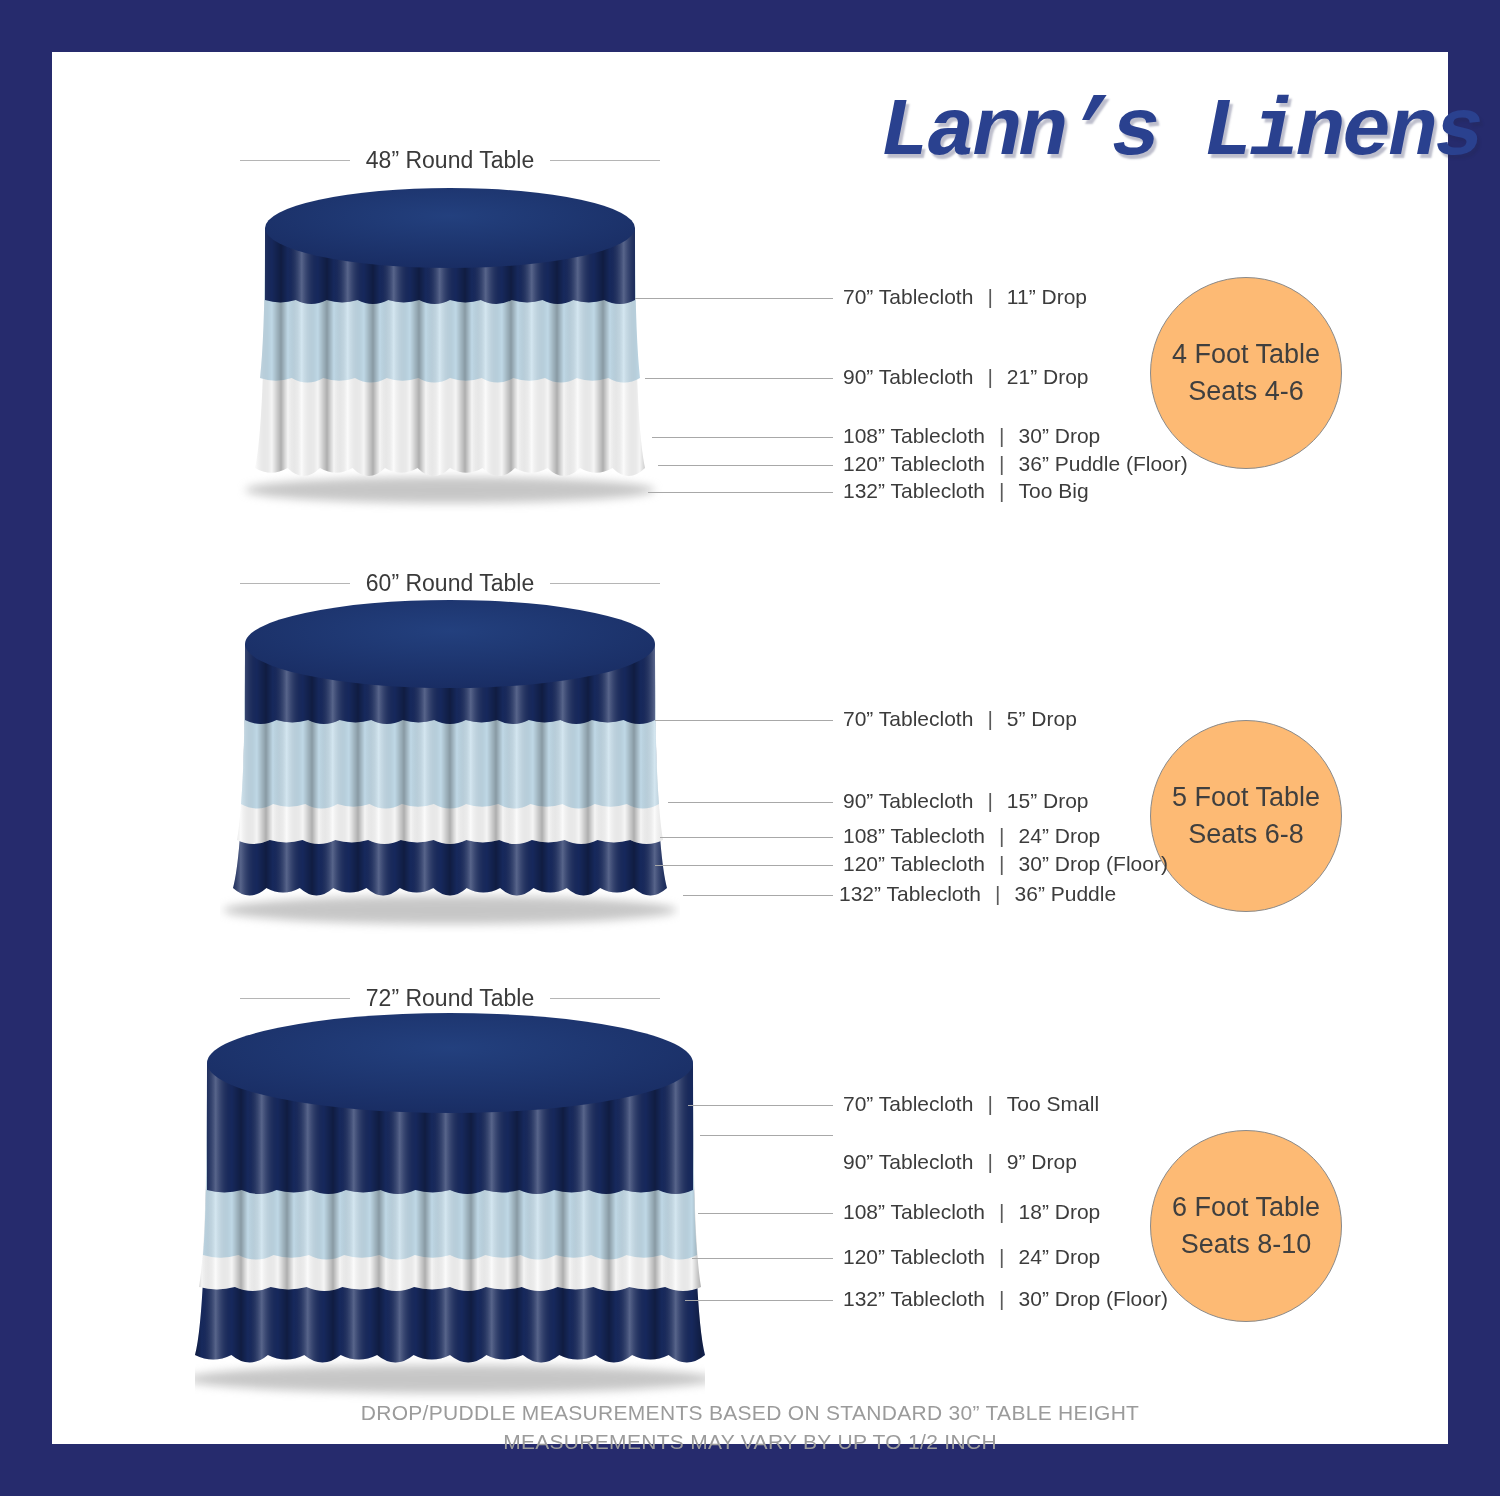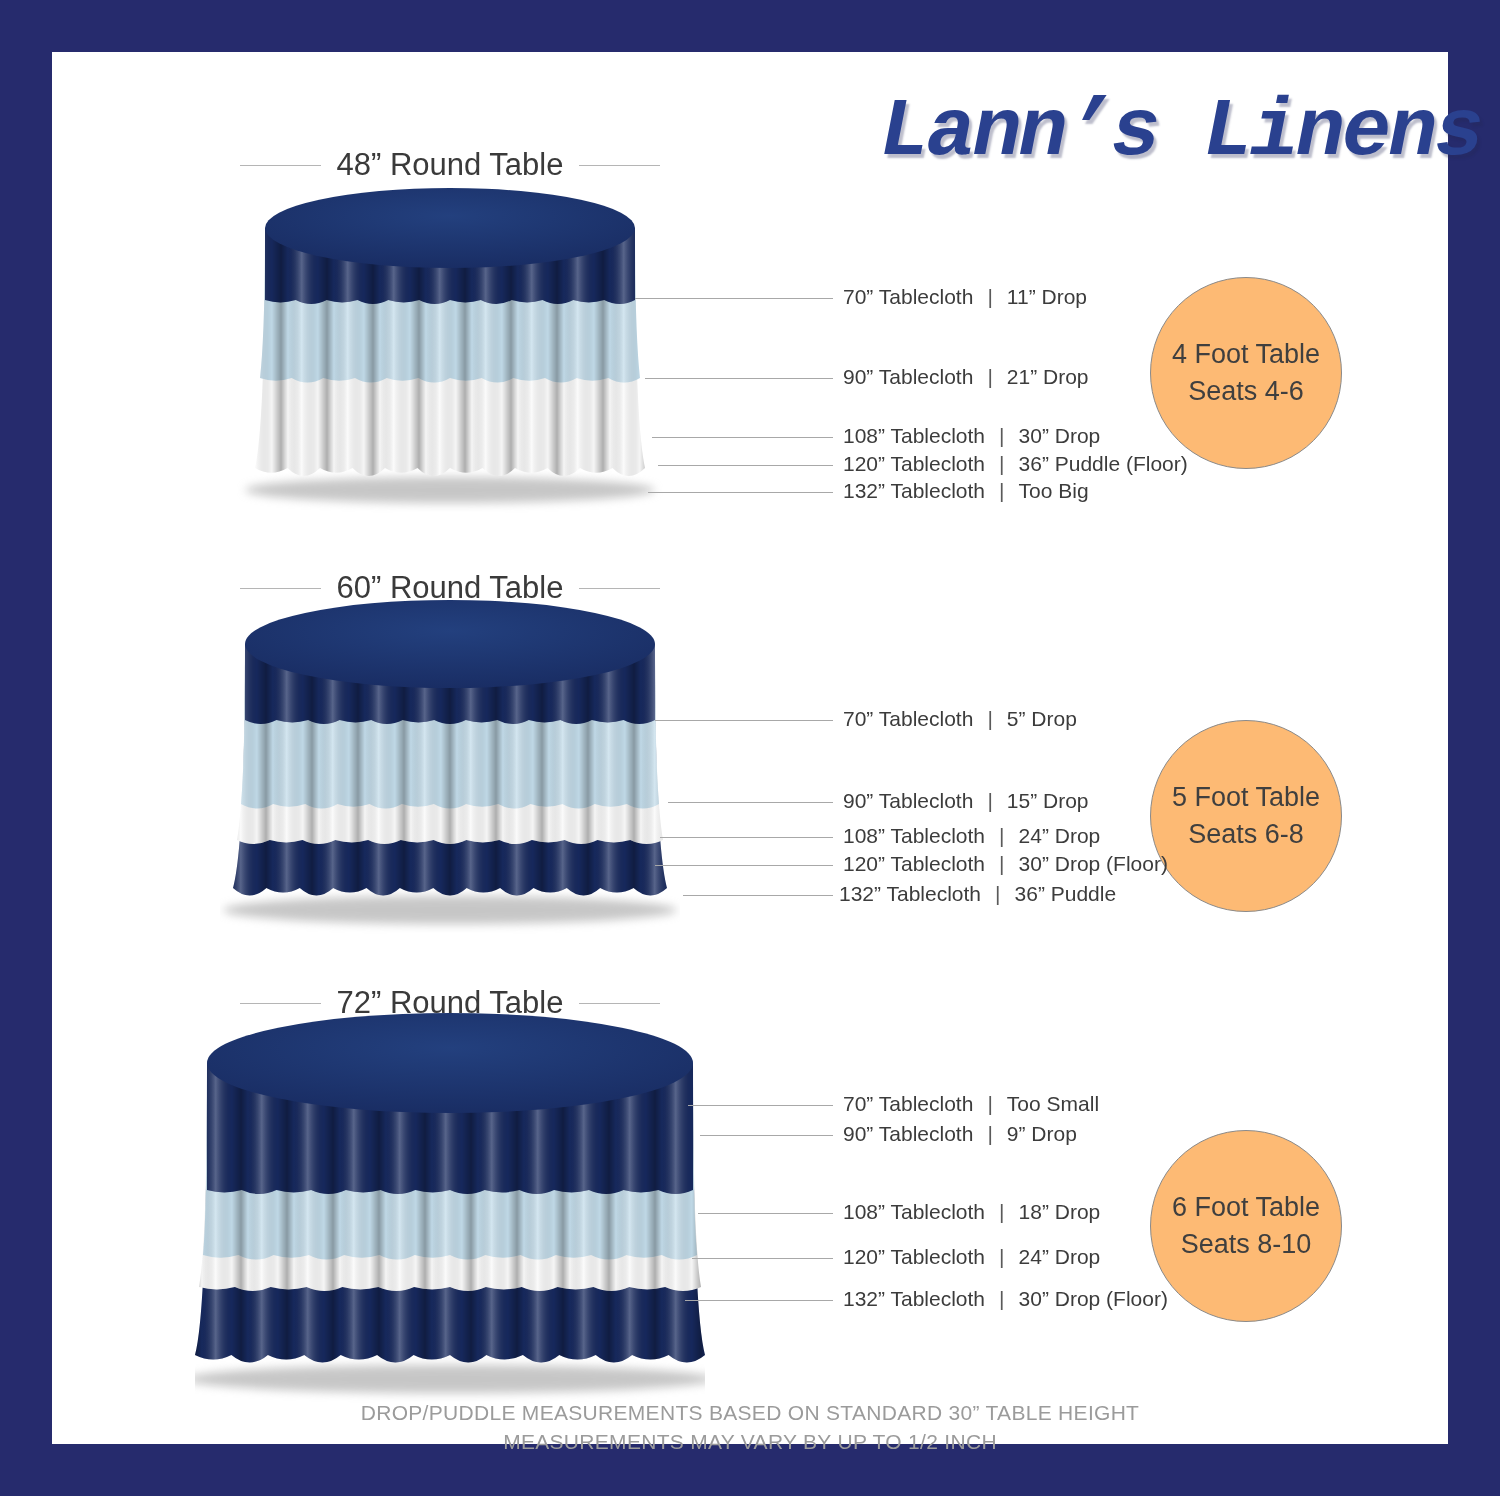--- a/index.html
+++ b/index.html
@@ -10,21 +10,21 @@
   }
   #inner{position:absolute;left:52px;top:52px;right:52px;bottom:52px;background:#ffffff;}
   #brand{
     position:absolute;left:880px;top:86px;width:550px;text-align:center;white-space:nowrap;
     font-family:Liberation Mono, monospace;font-style:italic;font-weight:700;
     font-size:82px;letter-spacing:-3px;color:var(--logo-blue,#2a418f);
     text-shadow:3px 4px 2px rgba(35,40,85,0.30);
   }
   .ttl{position:absolute;left:240px;width:420px;display:flex;align-items:center;}
   .ttl .rule{flex:1;height:1px;background:#b5b5b5;}
-  .ttl .ttxt{margin:0 16px;font-size:31px;color:#3a3a3a;white-space:nowrap;}
+  .ttl .ttxt{margin:0 16px;font-size:23px;color:#3a3a3a;white-space:nowrap;}
   .circle{
     position:absolute;width:190px;height:190px;border:1px solid #8a8a8a;border-radius:50%;
     display:flex;flex-direction:column;justify-content:center;align-items:center;
     font-size:27px;color:#3f3f3f;line-height:37px;text-align:center;background:#fdba74;
   }
   .leader{position:absolute;height:1px;background:var(--line-gray,#a8a8a8);z-index:4;}
   .mlabel{position:absolute;font-size:21px;color:var(--text-dark,#3c3c3c);white-space:nowrap;z-index:4;}
   .mlabel .sep{margin:0 14px;color:#5a5a5a;}
   #footer{position:absolute;left:0;width:1500px;top:1398px;text-align:center;font-size:21px;line-height:29px;color:#9b9b9b;letter-spacing:.3px;}
   svg{display:block;}
@@ -177,20 +177,20 @@
       <path d="M 12 58 L 498 58 Q 498 237 506 282 Q 488.1 290.0 470.1 282 Q 452.2 286.8 434.3 282 Q 416.4 290.0 398.4 282 Q 380.5 286.8 362.6 282 Q 344.6 290.0 326.7 282 Q 308.8 286.8 290.9 282 Q 272.9 290.0 255.0 282 Q 237.1 286.8 219.1 282 Q 201.2 290.0 183.3 282 Q 165.4 286.8 147.4 282 Q 129.5 290.0 111.6 282 Q 93.6 286.8 75.7 282 Q 57.8 290.0 39.9 282 Q 21.9 286.8 4.0 282 Q 12 237 12 58 Z" fill="url(#folds2)"></path>
       <path d="M 12 58 L 498 58 Q 498 205 502 250 Q 484.4 259.0 466.7 250 Q 449.1 255.4 431.4 250 Q 413.8 259.0 396.1 250 Q 378.5 255.4 360.9 250 Q 343.2 259.0 325.6 250 Q 307.9 255.4 290.3 250 Q 272.6 259.0 255.0 250 Q 237.4 255.4 219.7 250 Q 202.1 259.0 184.4 250 Q 166.8 255.4 149.1 250 Q 131.5 259.0 113.9 250 Q 96.2 255.4 78.6 250 Q 60.9 259.0 43.3 250 Q 25.6 255.4 8.0 250 Q 12 205 12 58 Z" fill="#c3dcea"></path>
       <path d="M 12 58 L 498 58 Q 498 205 502 250 Q 484.4 259.0 466.7 250 Q 449.1 255.4 431.4 250 Q 413.8 259.0 396.1 250 Q 378.5 255.4 360.9 250 Q 343.2 259.0 325.6 250 Q 307.9 255.4 290.3 250 Q 272.6 259.0 255.0 250 Q 237.4 255.4 219.7 250 Q 202.1 259.0 184.4 250 Q 166.8 255.4 149.1 250 Q 131.5 259.0 113.9 250 Q 96.2 255.4 78.6 250 Q 60.9 259.0 43.3 250 Q 25.6 255.4 8.0 250 Q 12 205 12 58 Z" fill="url(#folds2)"></path>
       <path d="M 12 58 L 498 58 Q 498 140 498 185 Q 480.6 193.0 463.3 185 Q 445.9 189.8 428.6 185 Q 411.2 193.0 393.9 185 Q 376.5 189.8 359.1 185 Q 341.8 193.0 324.4 185 Q 307.1 189.8 289.7 185 Q 272.4 193.0 255.0 185 Q 237.6 189.8 220.3 185 Q 202.9 193.0 185.6 185 Q 168.2 189.8 150.9 185 Q 133.5 193.0 116.1 185 Q 98.8 189.8 81.4 185 Q 64.1 193.0 46.7 185 Q 29.4 189.8 12.0 185 Q 12 140 12 58 Z" fill="#17295e"></path>
       <path d="M 12 58 L 498 58 Q 498 140 498 185 Q 480.6 193.0 463.3 185 Q 445.9 189.8 428.6 185 Q 411.2 193.0 393.9 185 Q 376.5 189.8 359.1 185 Q 341.8 193.0 324.4 185 Q 307.1 189.8 289.7 185 Q 272.4 193.0 255.0 185 Q 237.6 189.8 220.3 185 Q 202.9 193.0 185.6 185 Q 168.2 189.8 150.9 185 Q 133.5 193.0 116.1 185 Q 98.8 189.8 81.4 185 Q 64.1 193.0 46.7 185 Q 29.4 189.8 12.0 185 Q 12 140 12 58 Z" fill="url(#folds2)"></path>
       <ellipse cx="255" cy="58" rx="243" ry="50" fill="url(#top2)"></ellipse>
     </svg>
     <div class="leader" style="left: 688px; top: 1105px; width: 145px;"></div>
     <div class="mlabel" style="left: 843px; top: 1092px;"><span>70” Tablecloth</span><span class="sep">|</span><span>Too Small</span></div>
     <div class="leader" style="left: 700px; top: 1135px; width: 133px;"></div>
-    <div class="mlabel" style="left: 843px; top: 1122px;"><span>90” Tablecloth</span><span class="sep">|</span><span>9” Drop</span></div>
+    <div class="mlabel" style="left: 843px; top: 1150px;"><span>90” Tablecloth</span><span class="sep">|</span><span>9” Drop</span></div>
     <div class="leader" style="left: 698px; top: 1213px; width: 135px;"></div>
     <div class="mlabel" style="left: 843px; top: 1200px;"><span>108” Tablecloth</span><span class="sep">|</span><span>18” Drop</span></div>
     <div class="leader" style="left: 692px; top: 1258px; width: 141px;"></div>
     <div class="mlabel" style="left: 843px; top: 1245px;"><span>120” Tablecloth</span><span class="sep">|</span><span>24” Drop</span></div>
     <div class="leader" style="left: 685px; top: 1300px; width: 148px;"></div>
     <div class="mlabel" style="left: 843px; top: 1287px;"><span>132” Tablecloth</span><span class="sep">|</span><span>30” Drop (Floor)</span></div>
   </div>
 
 </body></html>

